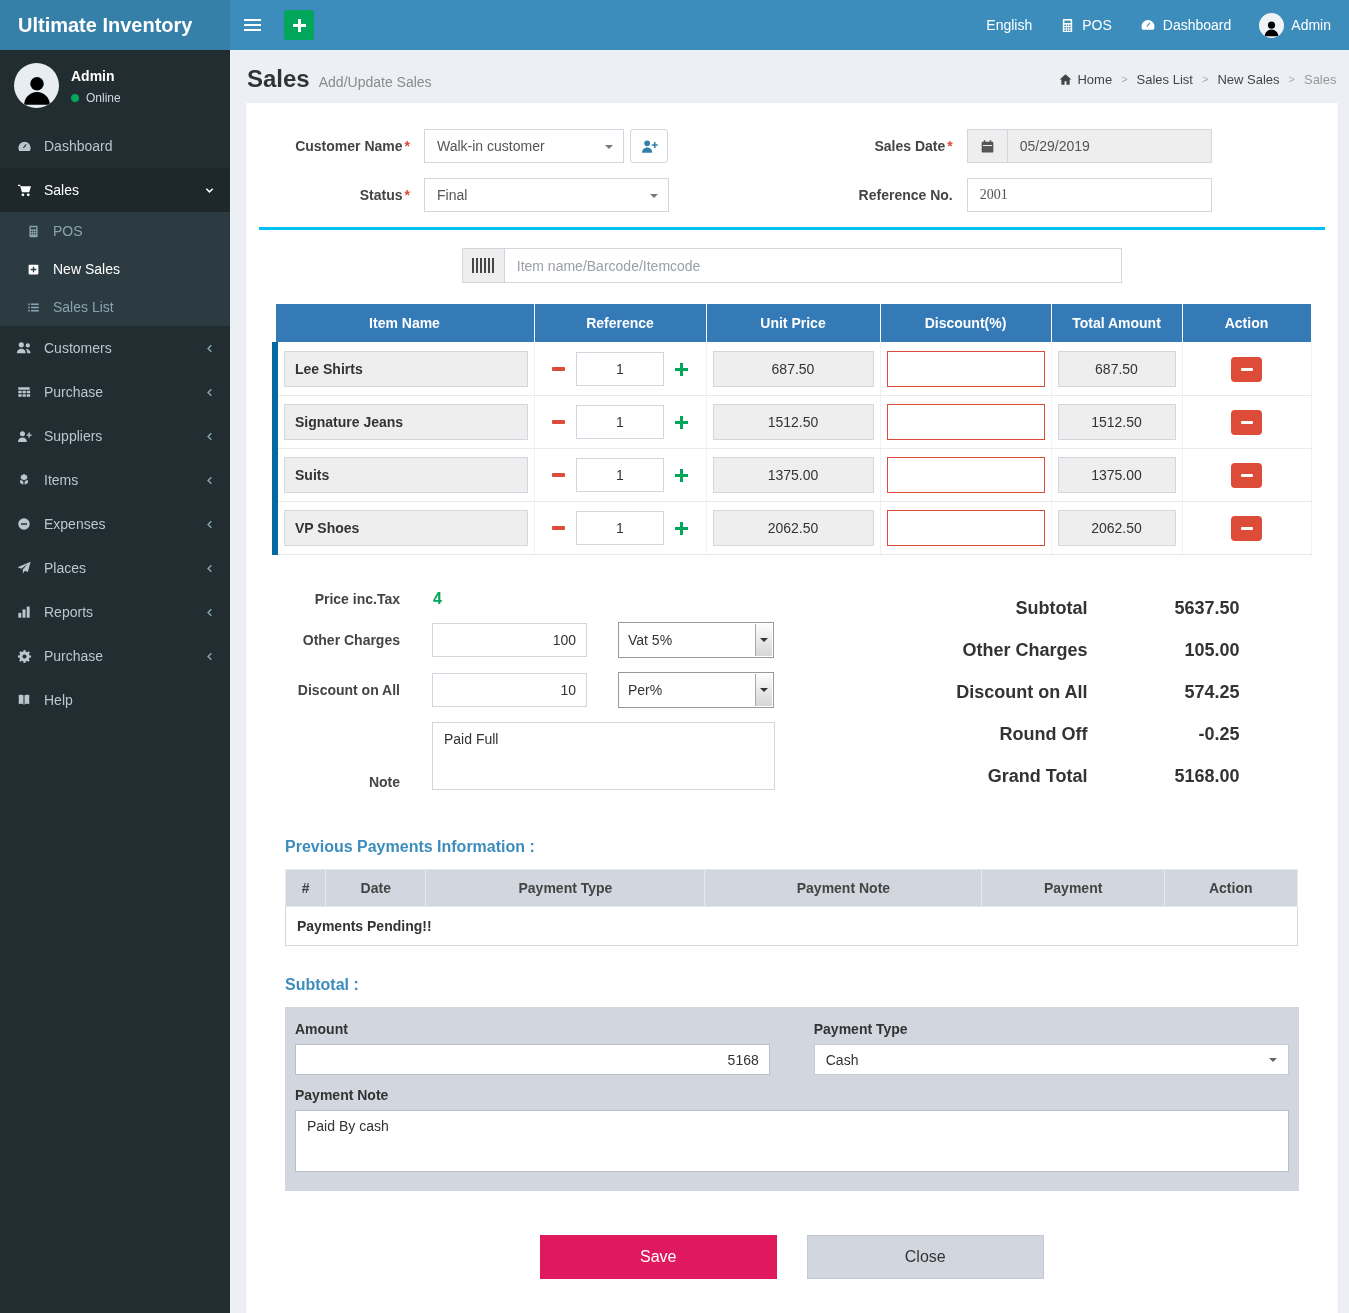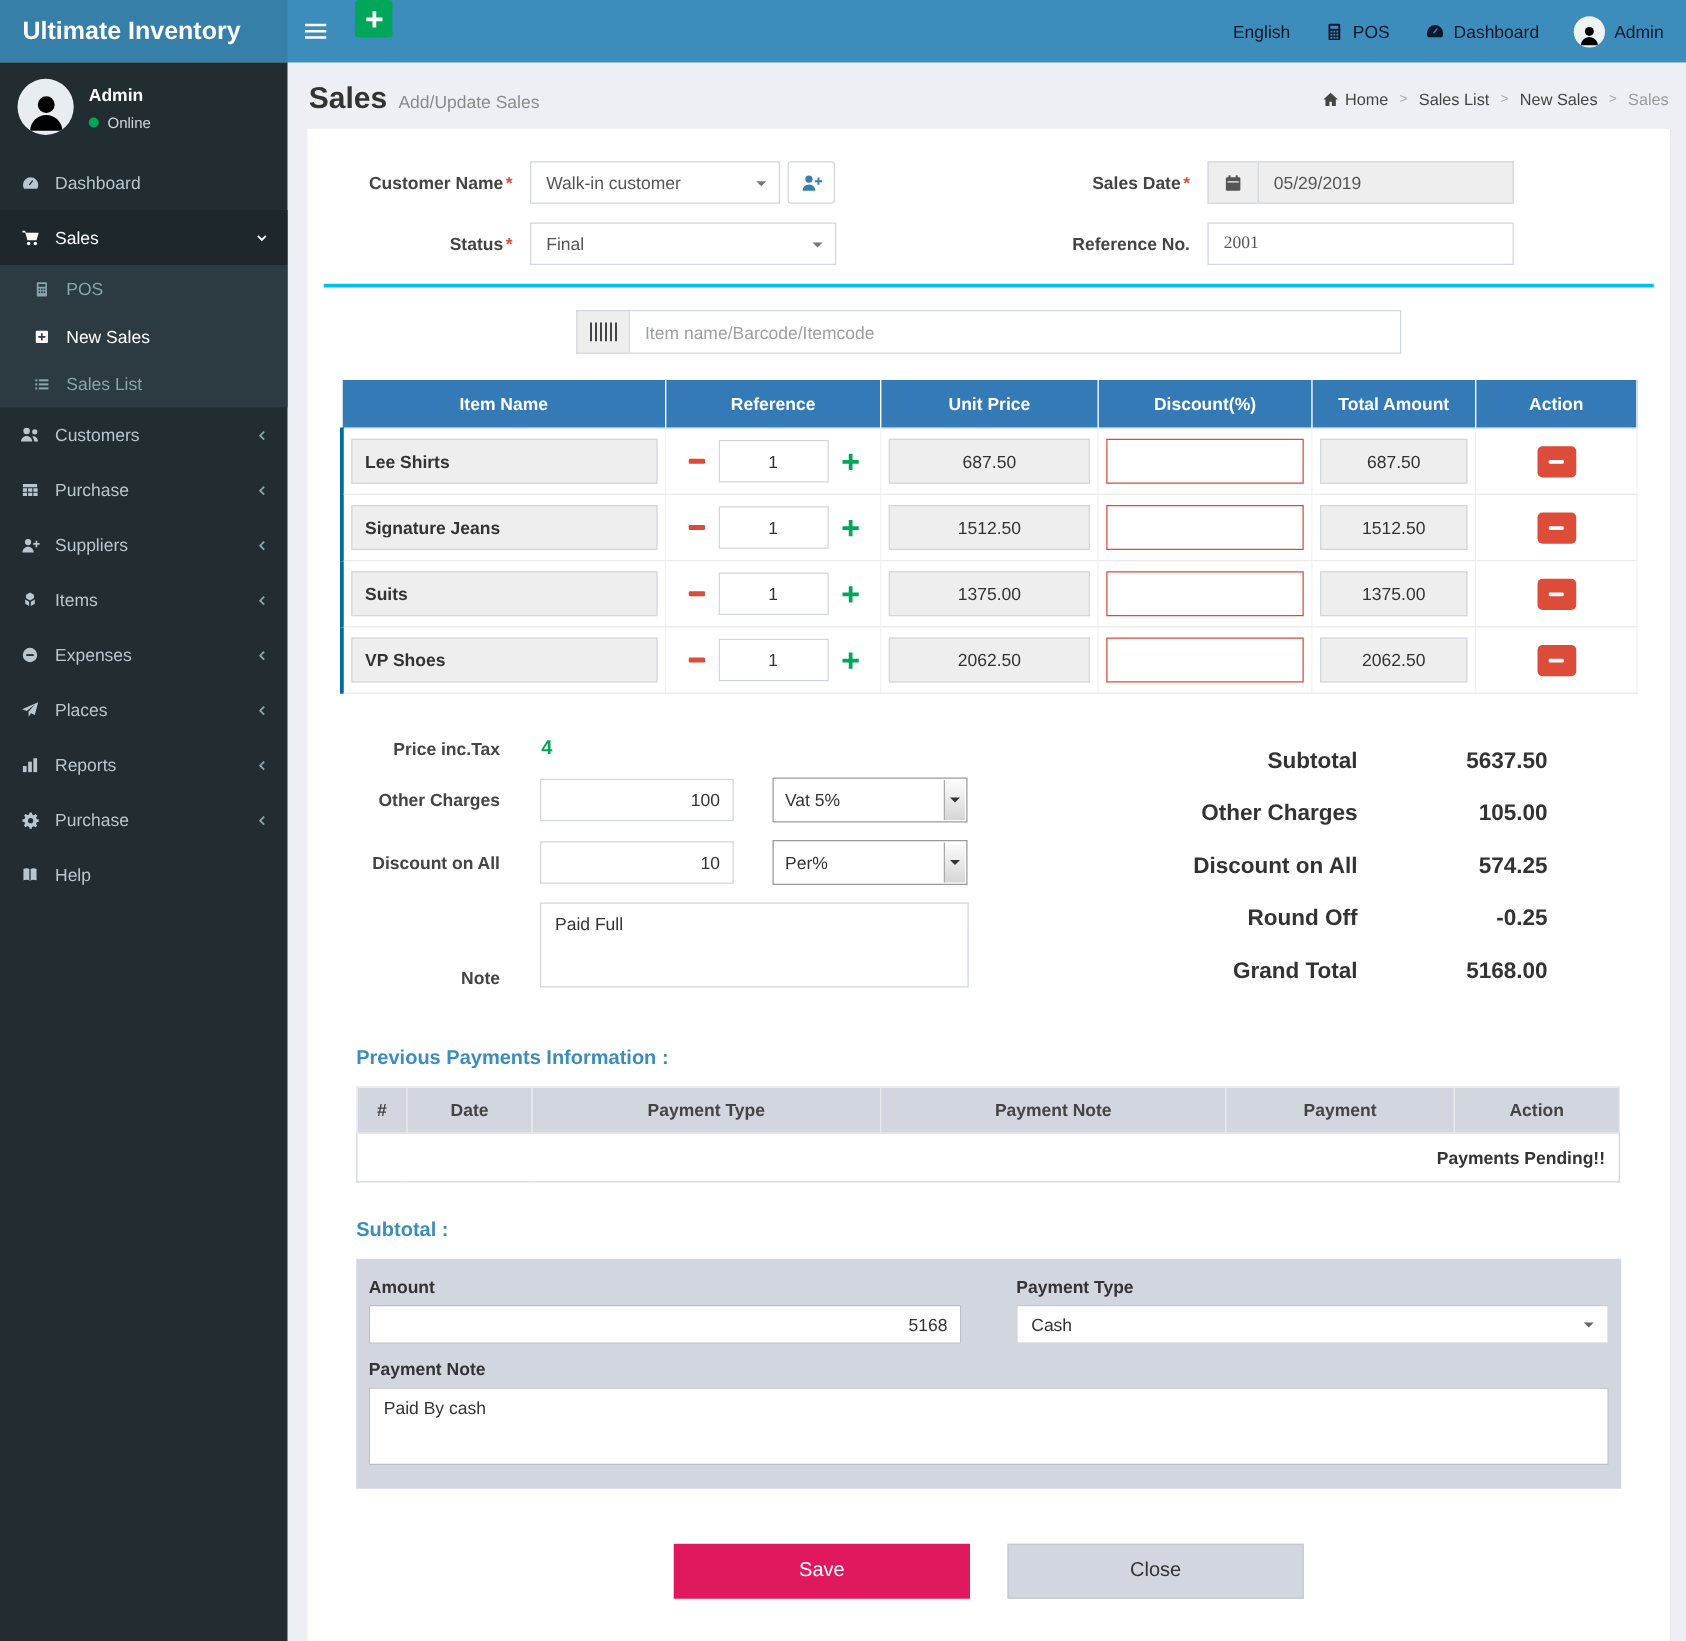--- a/index.html
+++ b/index.html
@@ -5,21 +5,21 @@
   *{margin:0;padding:0;box-sizing:border-box}
   body{width:1349px;min-height:1313px;font-family:"Liberation Sans",sans-serif;font-size:14px;color:#333;background:#ecf0f5}
   button{font-family:inherit}
   svg{display:block}
   .icon{display:inline-flex;align-items:center;justify-content:center}
   .icon svg{fill:currentColor}
 
   
   .topbar{display:flex;height:50px;background:#3c8dbc}
   .logo{width:230px;background:#367fa9;color:#fff;font-size:20px;font-weight:bold;display:flex;align-items:center;padding-left:18px;cursor:pointer}
-  .nav{flex:1;display:flex;color:#0f172a;padding-right:18px}
+  .nav{flex:1;display:flex;align-items:center;color:#ffffff;padding-right:18px}
   .hamburger{width:44px;height:50px;display:flex;flex-direction:column;justify-content:center;align-items:center;gap:3px;cursor:pointer;background:transparent;border:none}
   .hamburger i{display:block;width:17px;height:2px;background:#fff}
   .btn-add{width:30px;height:30px;background:#00a65a;border:none;border-radius:3px;margin-left:10px;display:flex;align-items:center;justify-content:center;cursor:pointer}
   .cross{position:relative;display:block;width:13px;height:13px}
   .cross::before{content:"";position:absolute;top:5px;left:0;width:13px;height:3px;background:currentColor}
   .cross::after{content:"";position:absolute;left:5px;top:0;width:3px;height:13px;background:currentColor}
   .cross.white{color:#fff}
   .nav-right{margin-left:auto;display:flex;align-items:center;gap:28px}
   .nav-item{display:flex;align-items:center;gap:7px;cursor:pointer;font-size:14px}
   .avatar-sm{width:25px;height:25px;border-radius:50%;background:#f0f3f6;color:#7da2bd;display:flex;align-items:flex-end;justify-content:center;overflow:hidden}
@@ -74,21 +74,21 @@
   .bc-group{display:flex;width:660px;margin:0 auto 20px}
   .bc-addon{width:42px;height:35px;background:#eee;border:1px solid #d2d6de;border-right:none;display:flex;align-items:center;justify-content:center}
   .barcode{width:22px;height:15px;background:repeating-linear-gradient(90deg,#444 0 2px,transparent 2px 4px)}
   .bc-input{flex:1;height:35px;border:1px solid #d2d6de;padding:6px 12px;font:inherit;color:#555}
   .bc-input::placeholder{color:#9aa0a6}
 
   
   table.items{width:100%;border-collapse:collapse;table-layout:fixed}
   table.items th{background:#337ab7;color:#fff;font-weight:bold;padding:11px 6px;text-align:center;border:1px solid #fff;font-size:14px}
   table.items td{padding:8px 6px;border-bottom:1px solid #e9e9e9;border-right:1px solid #f2f2f2;vertical-align:middle}
-  table.items td:first-child{border-left:3px solid #0369a1}
+  table.items td:first-child{border-left:6px solid #0369a1}
   .cell-input{display:block;width:100%;height:36px;border:1px solid #d2d6de;background:#eee;color:#333;font:inherit;padding:6px 10px}
   .cell-input.name{font-weight:bold}
   .cell-input.num{text-align:center}
   .cell-input.disc{background:#fff;border:1px solid #dd4b39}
   .qty-box{display:flex;align-items:center;justify-content:center;gap:9px}
   .qbtn{background:none;border:none;cursor:pointer;display:flex;align-items:center;padding:2px}
   .bar{display:block;width:13px;height:3.5px;border-radius:1px;background:#dd4b39}
   .cross.green{color:#00a65a}
   .qinput{width:88px;height:34px;text-align:center;border:1px solid #d2d6de;font:inherit;color:#333}
   .abtn{width:31px;height:25px;background:#dd4b39;border:none;border-radius:4px;display:flex;align-items:center;justify-content:center;cursor:pointer;margin:0 auto}
@@ -109,21 +109,21 @@
   .note-area{width:343px;height:68px;border:1px solid #d2d6de;padding:8px 11px;font:inherit;color:#333;margin-left:32px;resize:none}
   .totals{margin-left:auto;width:332px;margin-right:72px;padding-top:8px}
   .trow{display:flex;margin-bottom:21px;font-weight:bold;font-size:18px;color:#333}
   .trow .tl{flex:1;text-align:right}
   .trow .tv{width:152px;text-align:right}
 
   
   .section-title{color:#3c8dbc;font-size:16px;margin:30px 0 13px;padding-left:13px}
   table.pay{width:calc(100% - 27px);margin:0 13px;border-collapse:collapse;table-layout:fixed;border:1px solid #d2d6de}
   table.pay th{background:#d2d6de;color:#444;font-weight:bold;padding:10px 6px;text-align:center;border:1px solid #e7e9ed;font-size:14px}
-  table.pay td{background:#fff;padding:11px;text-align:right;font-weight:bold;border:1px solid #d2d6de}
+  table.pay td{background:#fff;padding:11px;text-align:left;font-weight:bold;border:1px solid #d2d6de}
 
   
   .pay-panel{background:#d2d6de;margin:8px 13px 0;padding:12px 10px 16px}
   .pay-row{display:flex;gap:44px}
   .pay-col{flex:1}
   .pay-label{display:block;font-weight:bold;color:#333;margin:2px 0 7px}
   .pay-input{width:100%;height:31px;border:1px solid #b8bfc7;padding:5px 10px;text-align:right;font:inherit;color:#333}
   .pay-sel{position:relative;height:31px;background:#fff;border:1px solid #c6ccd4;display:flex;align-items:center;padding:0 26px 0 11px;color:#333;cursor:pointer}
   .pay-sel::after{content:"";position:absolute;right:11px;top:13px;border:4px solid transparent;border-top-color:#666}
   .pay-note-label{margin-top:12px}

